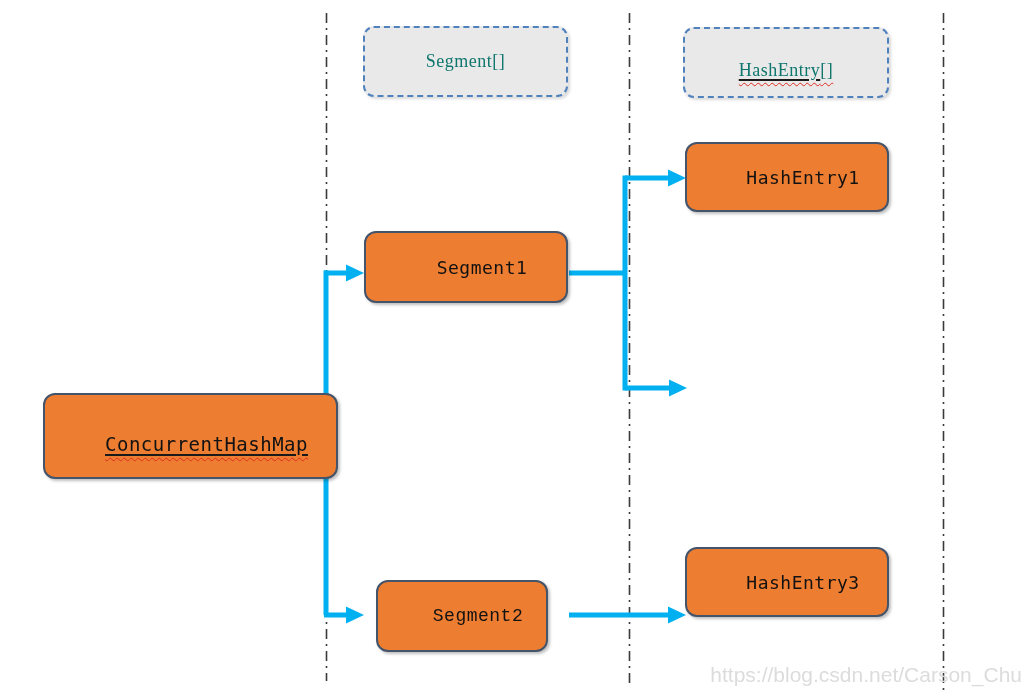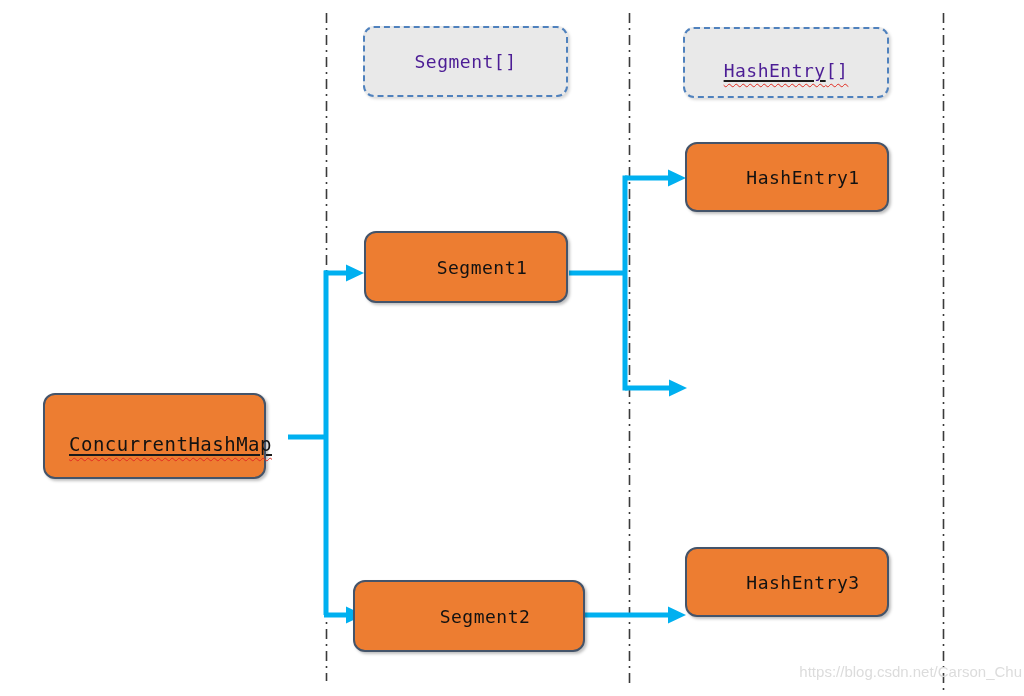--- a/index.html
+++ b/index.html
@@ -24,29 +24,30 @@
     letter-spacing:0.5px;
     padding-left:32px;
   }
   .header{
     position:absolute;
     box-sizing:border-box;
     background:#E9E9E9;
     border:2px dashed #4F81BD;
     border-radius:11px;
     display:flex;align-items:center;justify-content:center;
-    font-size:18px;color:#4c1d95;
+    font-size:18px;color:#0f766e;
     box-shadow:2px 2px 3px rgba(0,0,0,0.15);
     z-index:2;
     letter-spacing:0.5px;
+    font-family:Liberation Serif, serif;
   }
   
-  #n-chm       {left:43px;  top:393px; width:223px; height:86px; font-size:19px;}
+  #n-chm       {left:43px;  top:393px; width:295px; height:86px; font-size:19px;}
   #n-seg1      {left:364px; top:231px; width:204px; height:72px;}
-  #n-seg2      {left:353px; top:580px; width:232px; height:72px;}
+  #n-seg2      {left:376px; top:580px; width:172px; height:72px;font-family:Liberation Mono, monospace;}
   #n-he1       {left:685px; top:142px; width:204px; height:70px;}
   #n-he2       {left:686px; top:352px; width:204px; height:70px;}
   #n-he3       {left:685px; top:547px; width:204px; height:70px;}
   #h-segarr    {left:363px; top:26px;  width:205px; height:71px;}
   #h-hearr     {left:683px; top:27px;  width:206px; height:71px;}
   
   .spell{
     text-decoration:underline;
     text-decoration-style:wavy;
     text-decoration-color:#E02B20;
@@ -59,21 +60,21 @@
     text-decoration-style:solid;
     text-decoration-color:#1a1a1a;
     text-decoration-thickness:1.5px;
     text-underline-offset:3px;
   }
   #watermark{
     position:absolute;
     right:2px; top:663px;
     z-index:3;
     font-family:"Liberation Sans","DejaVu Sans",sans-serif;
-    font-size:15px;
+    font-size:21px;
     color:#DCDCDC;
     white-space:nowrap;
   }
 </style>
 </head>
 <body>
 
 <div id="stage">
 
   <svg id="wires" width="1024" height="696" viewBox="0 0 1024 696">

